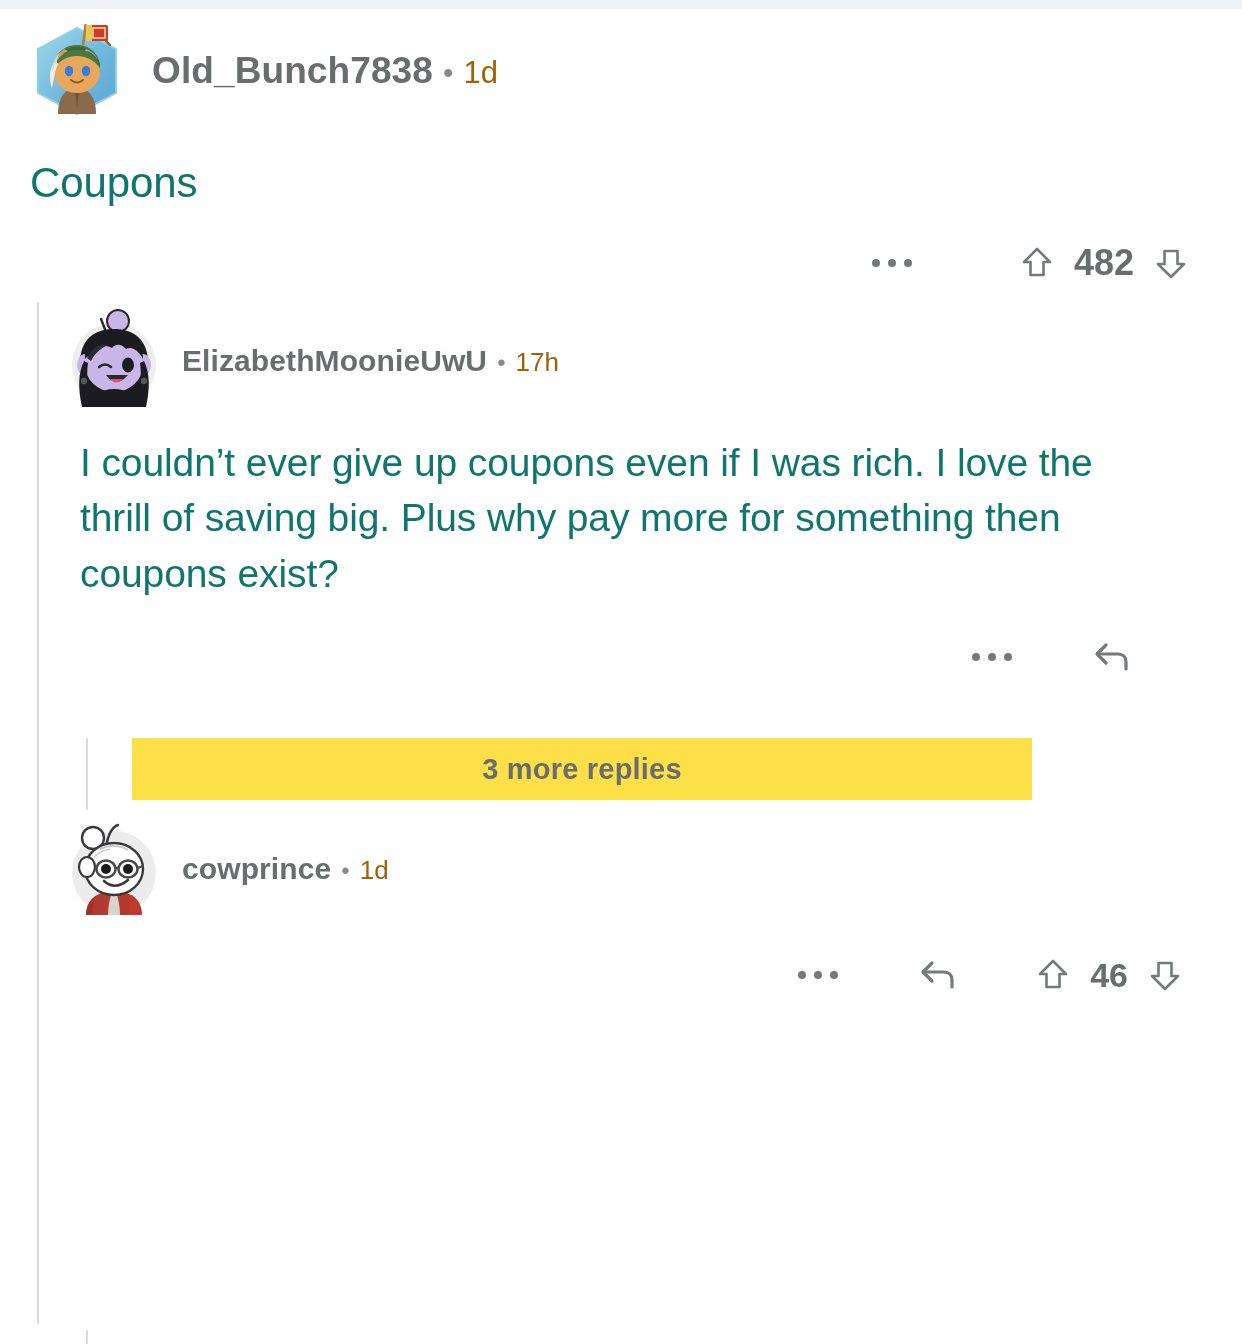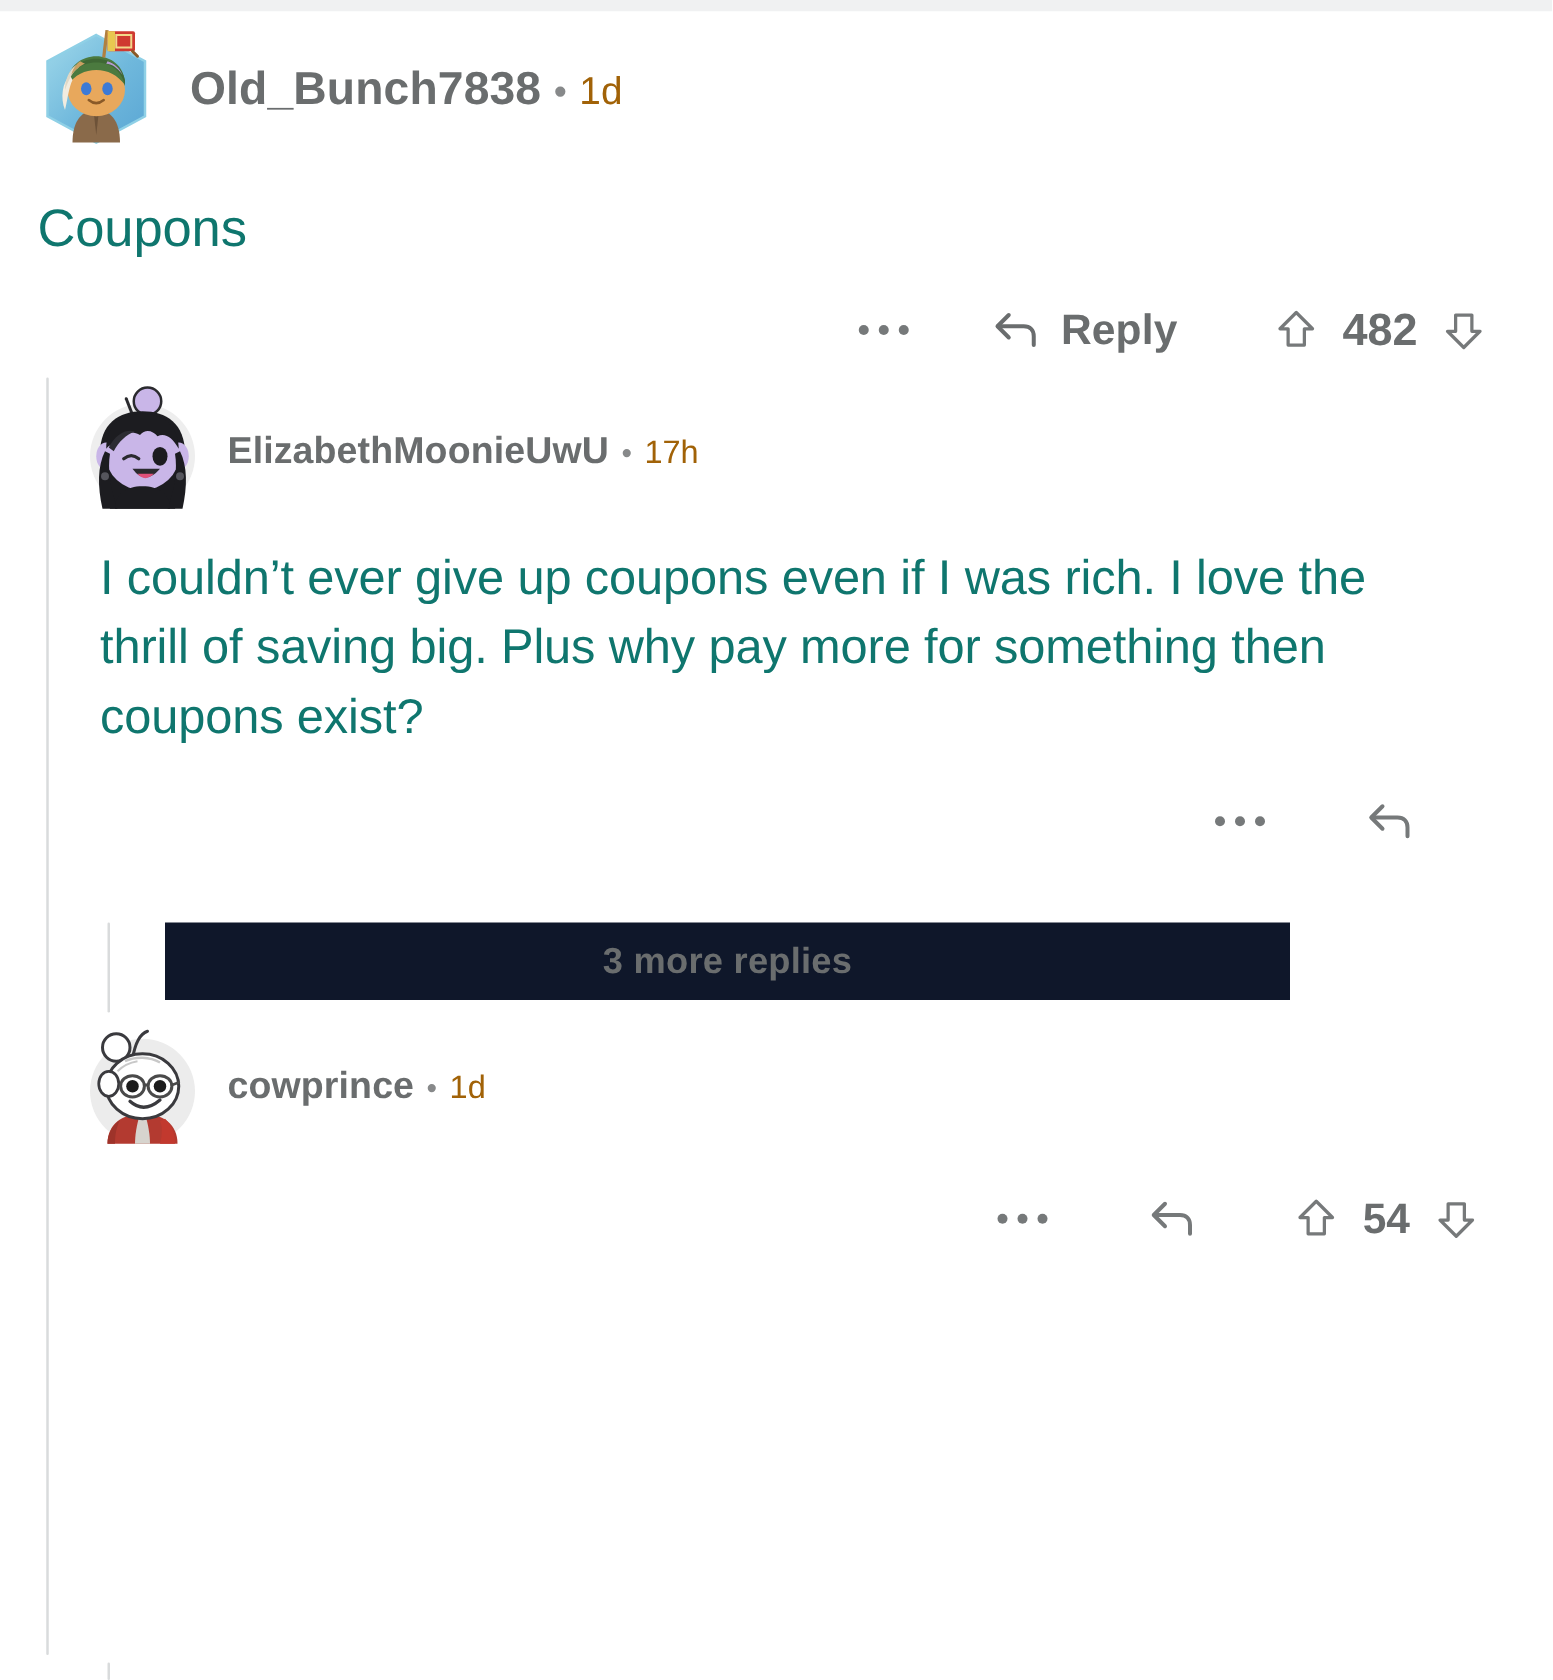--- a/index.html
+++ b/index.html
@@ -178,21 +178,21 @@
   .gap-a { width: 46px; }
   .gap-b { width: 32px; }
 
   
   .more-replies {
     position: absolute;
     left: 132px;
     top: 738px;
     width: 900px;
     height: 62px;
-    background: #0f172a;
+    background: #fde047;
     display: flex;
     align-items: center;
     justify-content: center;
   }
   .more-replies span {
     font-size: 29px;
     font-weight: 700;
     color: #6a6d6e;
     letter-spacing: 0.2px;
   }
@@ -265,29 +265,20 @@
     <div class="actionbar ab-root">
 
       <div class="ab-item ellipsis">
         <i></i>
         <i></i>
         <i></i>
       </div>
 
       <div class="gap-b"></div>
 
-      <div class="ab-item reply-btn">
-        <span>
-          <svg class="icon" width="40" height="36" viewBox="0 0 40 36">
-            <path d="M14 6 L5 15 L14 24" stroke="#6a6d6e" stroke-width="3.2" fill="none" stroke-linecap="round" stroke-linejoin="round"></path>
-            <path d="M5.5 15 L26 15 C31 15 34 18 34 23 L34 30" stroke="#6a6d6e" stroke-width="3.2" fill="none" stroke-linecap="round" stroke-linejoin="round"></path>
-          </svg>
-        </span>
-        <span class="reply-label">Reply</span>
-      </div>
 
       <div class="gap-a"></div>
 
       <div class="vote-group">
         <div class="vote-btn">
           <span>
             <svg class="icon" width="34" height="36" viewBox="0 0 34 36">
               <path d="M17 4 L30 17 L23.5 17 L23.5 30 L10.5 30 L10.5 17 L4 17 Z" fill="none" stroke="#76797a" stroke-width="2.6" stroke-linejoin="round" stroke-linecap="round"></path>
             </svg>
           </span>
@@ -442,21 +433,21 @@
       <div class="gap-a"></div>
 
       <div class="vote-group">
         <div class="vote-btn">
           <span>
             <svg class="icon" width="34" height="36" viewBox="0 0 34 36">
               <path d="M17 4 L30 17 L23.5 17 L23.5 30 L10.5 30 L10.5 17 L4 17 Z" fill="none" stroke="#76797a" stroke-width="2.6" stroke-linejoin="round" stroke-linecap="round"></path>
             </svg>
           </span>
         </div>
-        <span class="vote-count">54</span>
+        <span class="vote-count">46</span>
         <div class="vote-btn">
           <span>
             <svg class="icon" width="34" height="36" viewBox="0 0 34 36">
               <path d="M17 32 L30 19 L23.5 19 L23.5 6 L10.5 6 L10.5 19 L4 19 Z" fill="none" stroke="#76797a" stroke-width="2.6" stroke-linejoin="round" stroke-linecap="round"></path>
             </svg>
           </span>
         </div>
       </div>
     </div>
   </div>

